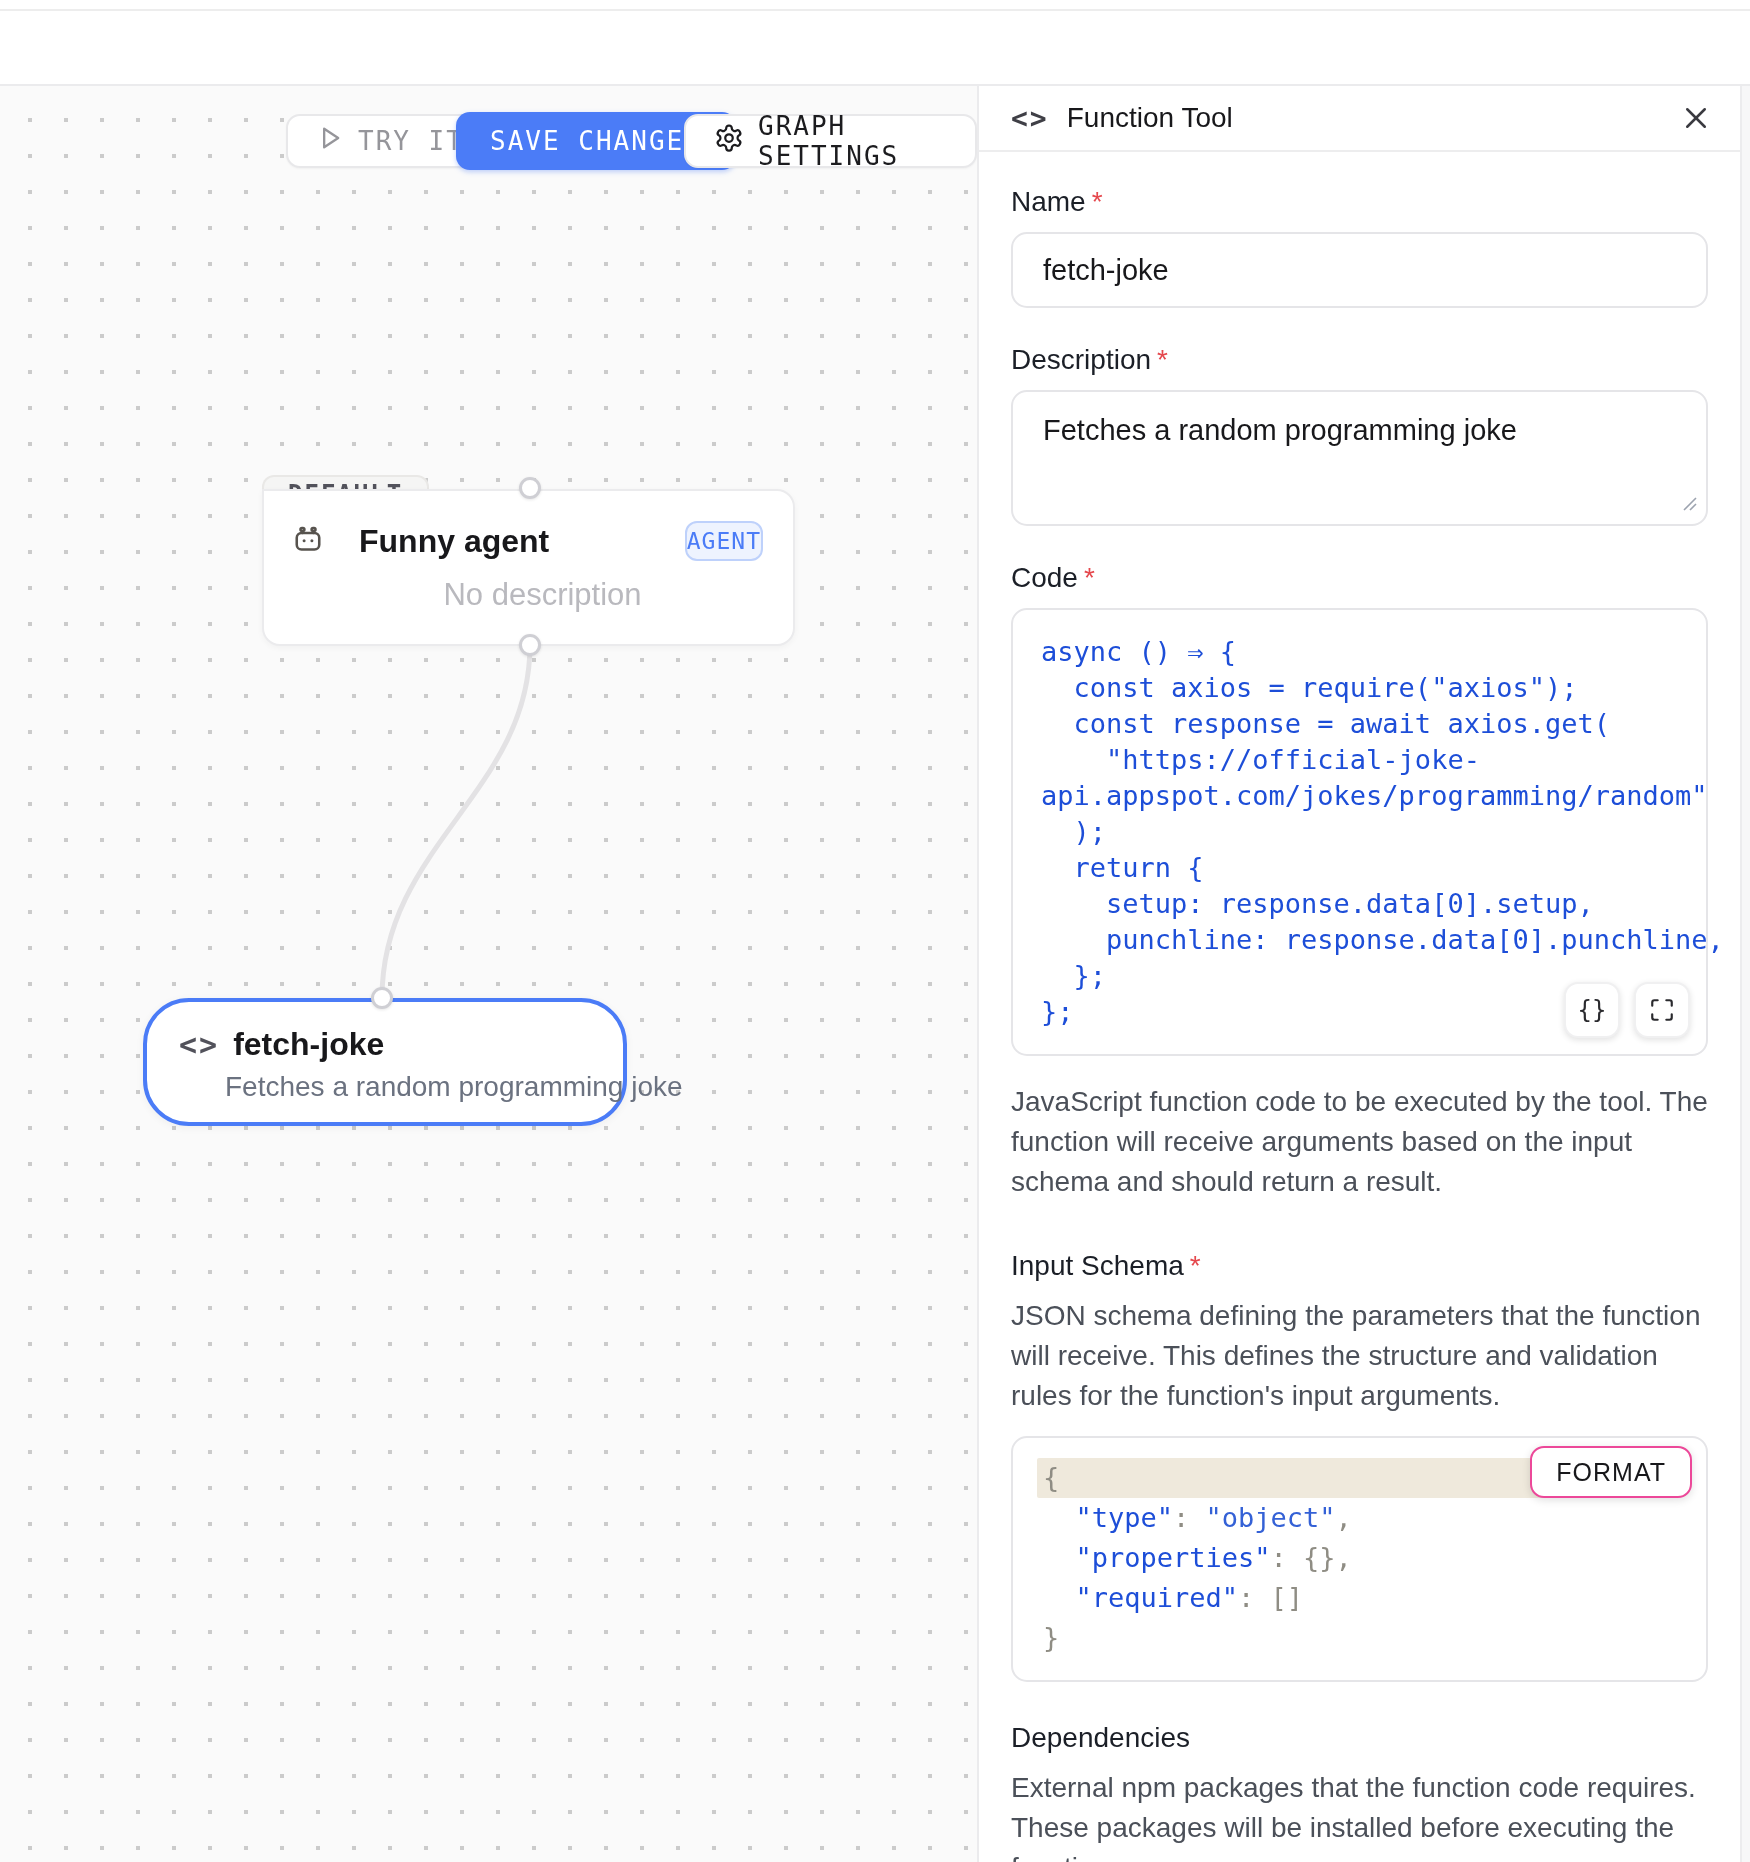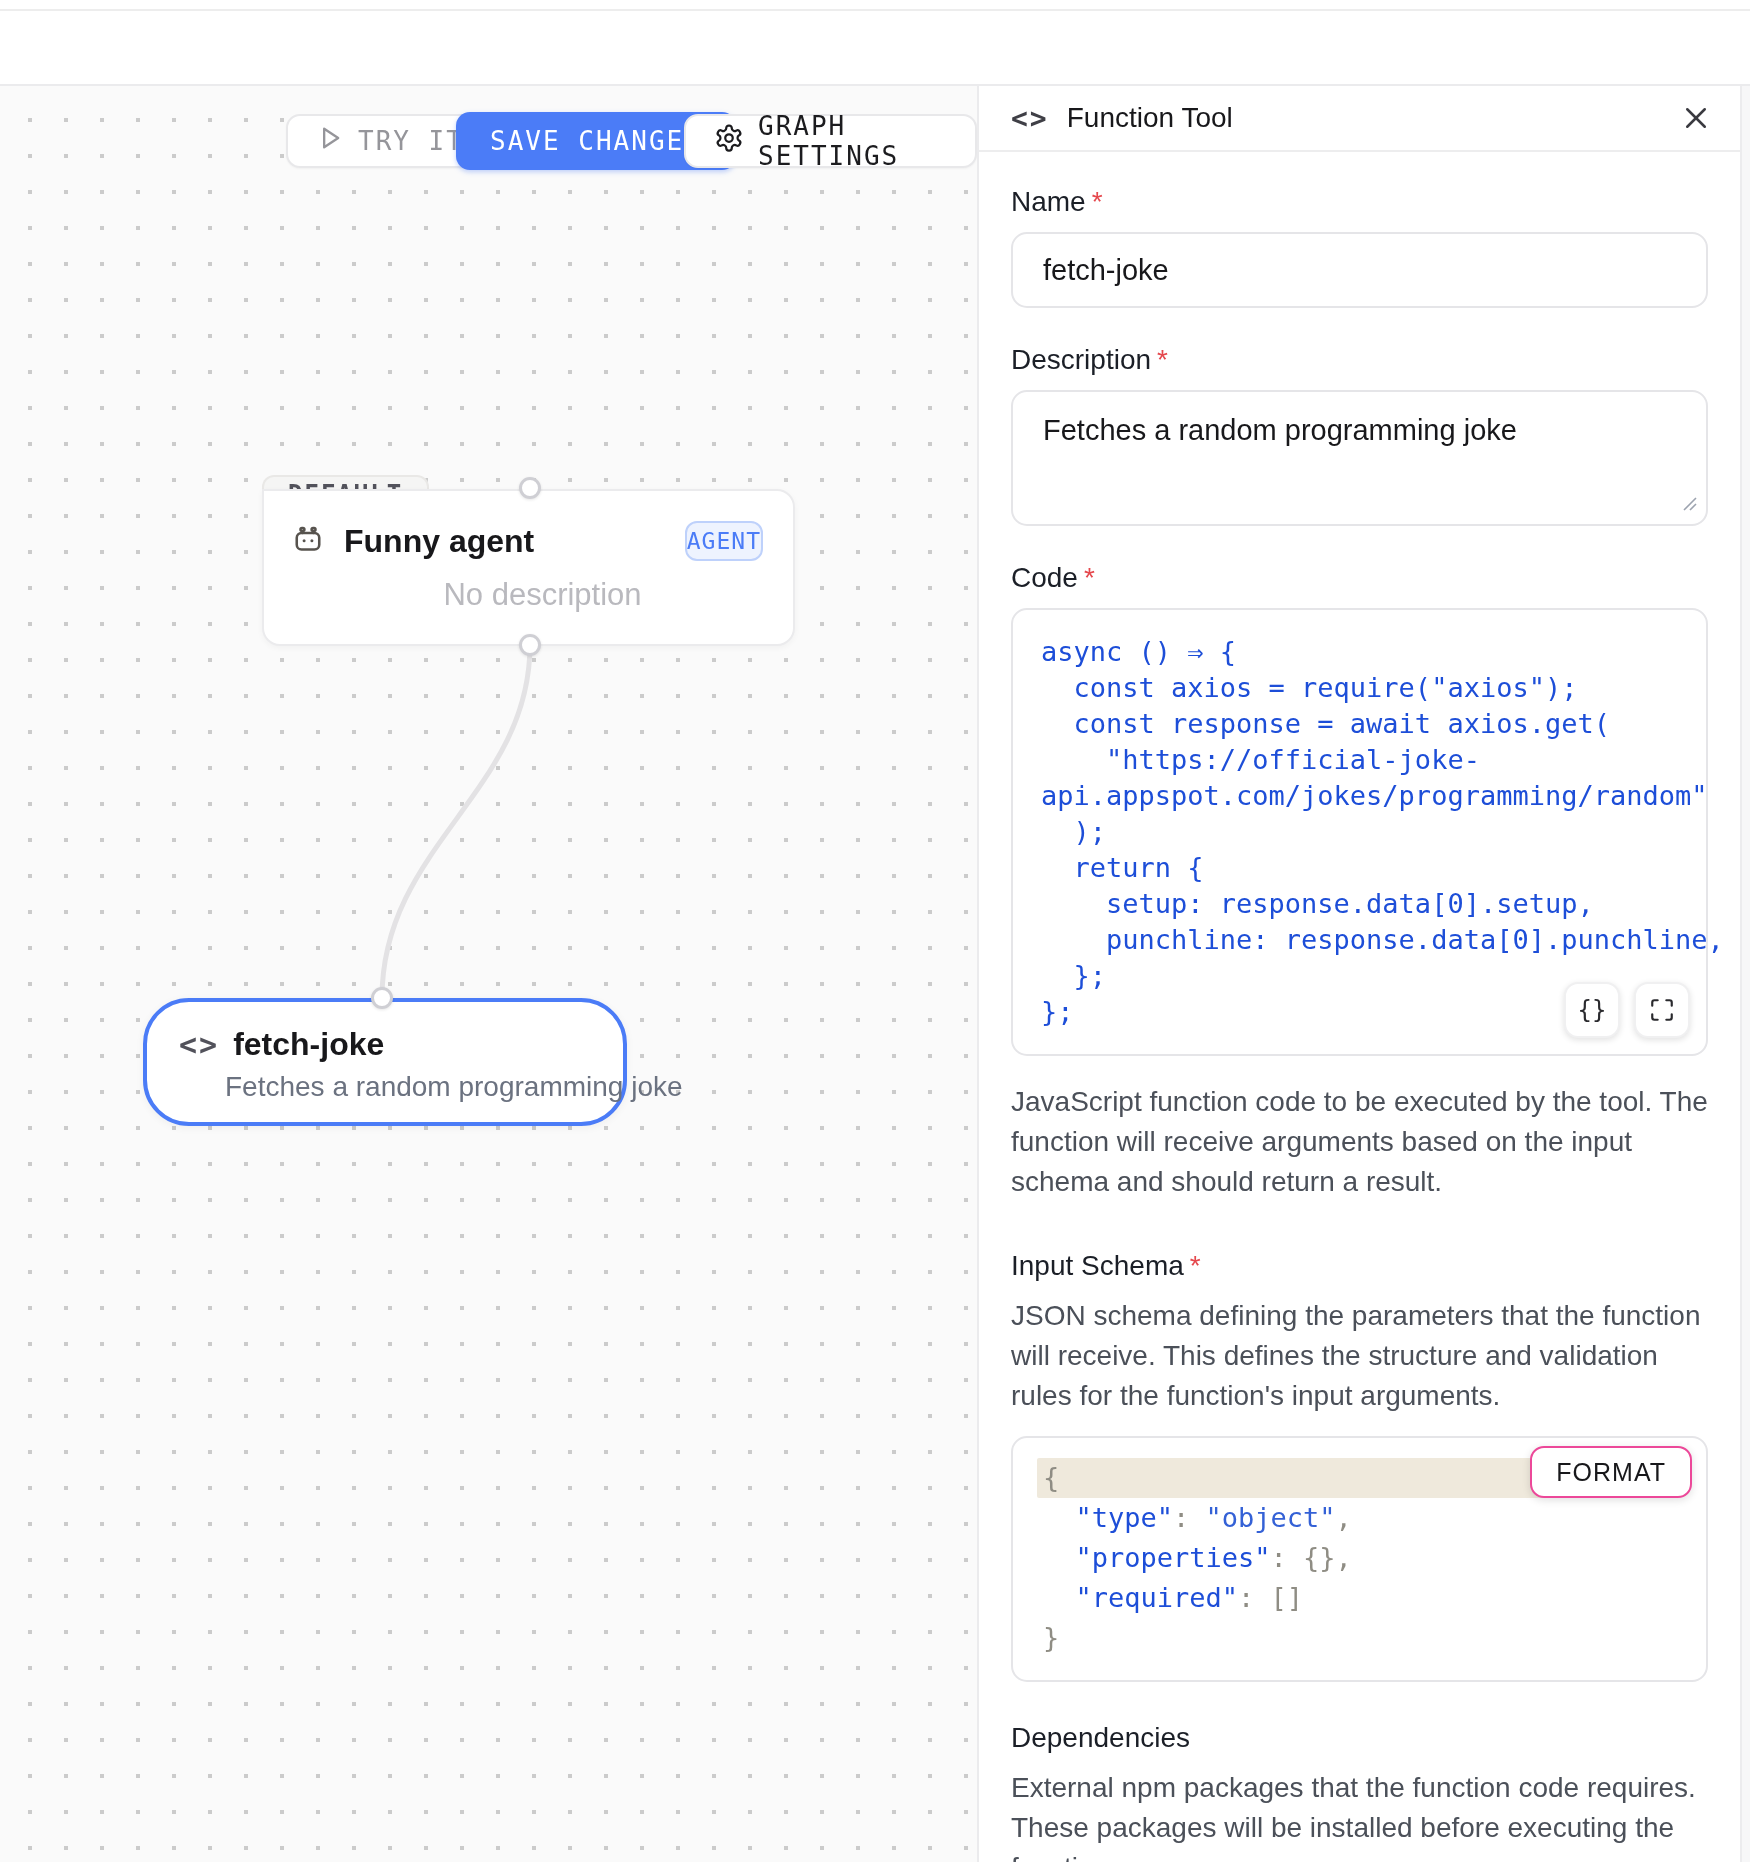--- a/index.html
+++ b/index.html
@@ -30,21 +30,21 @@
 
   
   .group-tab { position:absolute; left:262px; top:389px; height:36px; padding:0 24px;
                background:#f5f5f4; border:2px solid #e9e8e6; border-bottom:none;
                border-radius:12px 12px 0 0; display:flex; align-items:center;
                font-family:"DejaVu Sans Mono", monospace; font-size:24px; letter-spacing:2px; color:#52525b;font-weight:bold; }
   .agent-card { position:absolute; left:262px; top:403px; width:533px; height:157px;
                 background:#ffffff; border:2px solid #ebebed; border-radius:0 18px 18px 18px;
                 box-shadow:0 2px 6px rgba(0,0,0,0.04); }
   .agent-row { display:flex; align-items:center; gap:14px; padding:30px 30px 0 26px; }
-  .agent-title { font-size:32px; font-weight:700; color:#18181b; flex:1; margin-left:4px; }
+  .agent-title { font-size:32px; font-weight:700; color:#18181b; flex:1; margin-left:19px; }
   .agent-badge { font-family:"DejaVu Sans Mono", monospace; font-size:23px; letter-spacing:1px;
                  color:#4b7cf7; background:#eef3fe; border:2px solid #bed1fb; border-radius:12px;
                  padding:5px 0; }
   .agent-desc { padding:16px 0 0 28px; font-size:31px; color:#b9b9be;text-align:center; }
 
   .connector { position:absolute; width:22px; height:22px; border-radius:50%;
                background:#ffffff; border:3px solid #cfcfd4; box-shadow:0 1px 3px rgba(0,0,0,0.10); }
 
   
   .tool-node { position:absolute; left:143px; top:912px; width:484px; height:128px;

